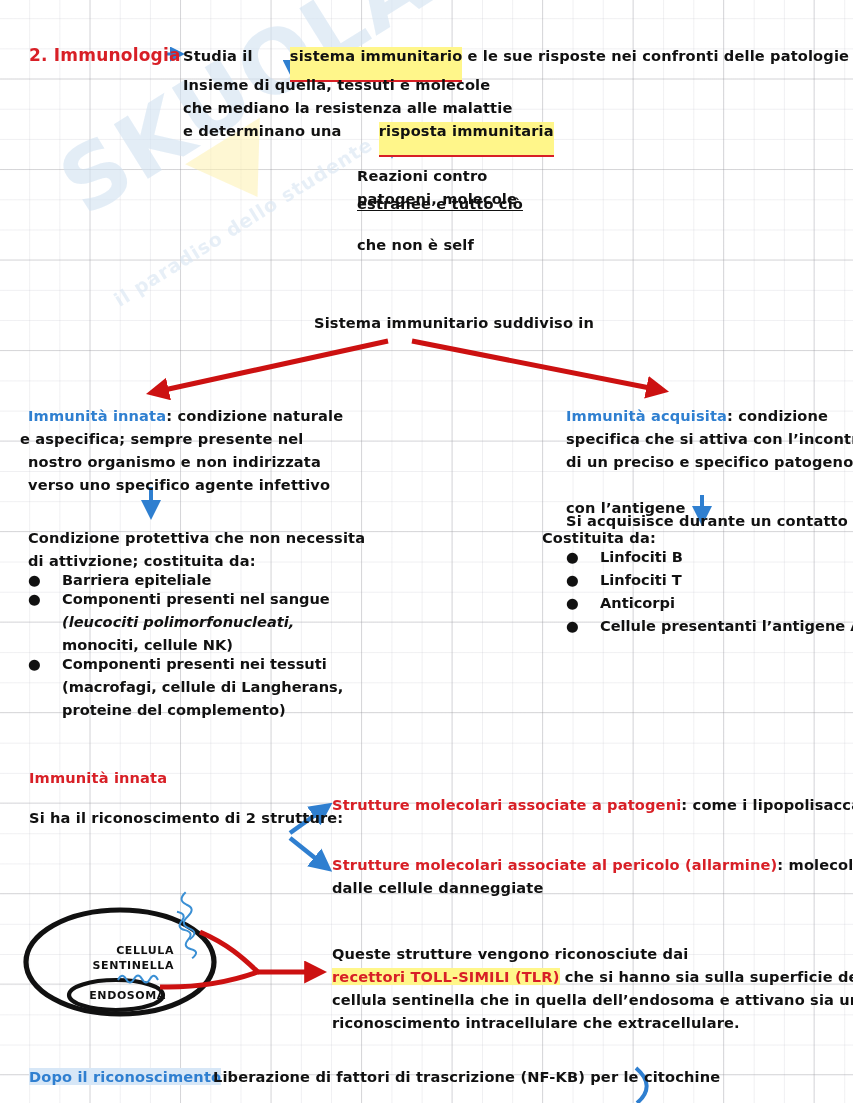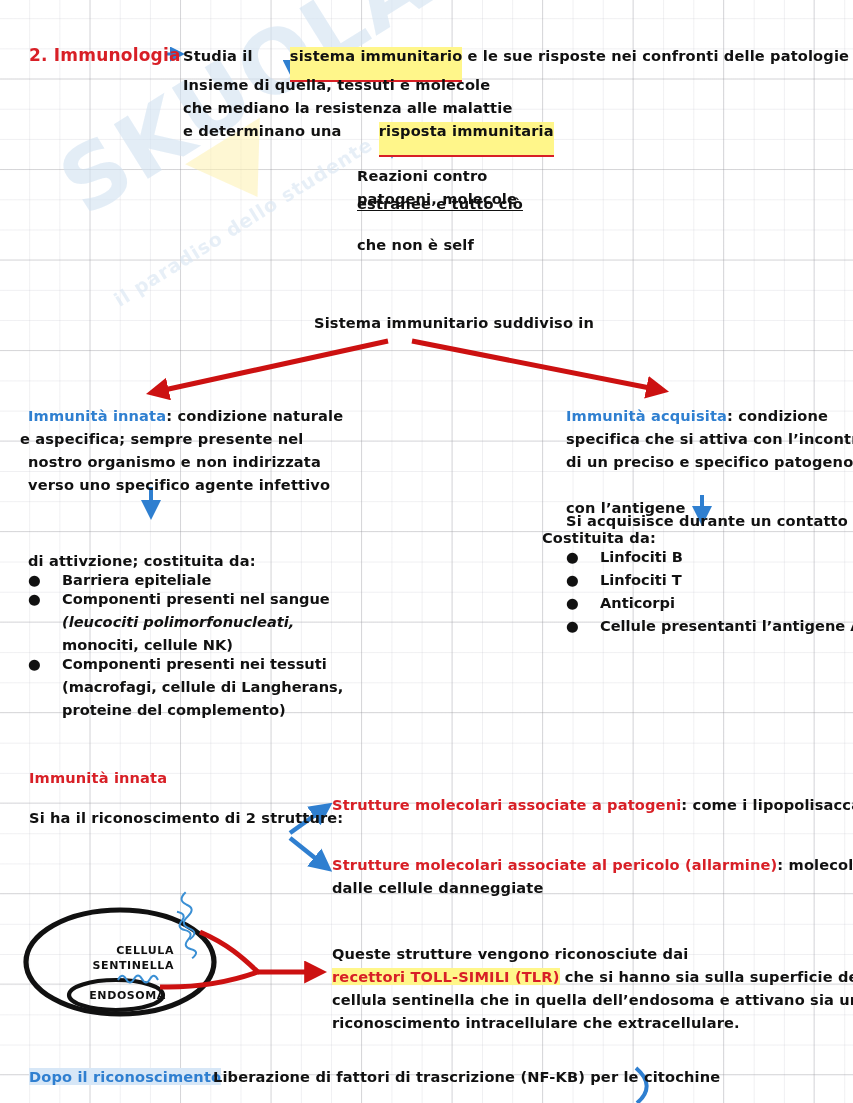--- a/index.html
+++ b/index.html
@@ -208,20 +208,21 @@
   <div class="t" style="left:357px; top:192px;text-decoration:underline;">estranee e tutto ciò</div>
   <div class="t" style="left:357px; top:233px;">che non è self</div>
 
   <div class="t" style="left:314px; top:311px;">Sistema immunitario suddiviso in</div>
 
   <div class="t" style="left:28px; top:404px;"><span class="blue">Immunità innata</span><span>: condizione naturale</span></div>
   <div class="t" style="left:20px; top:427px;">e aspecifica; sempre presente nel</div>
   <div class="t" style="left:28px; top:450px;">nostro organismo e non indirizzata</div>
   <div class="t" style="left:28px; top:473px;">verso uno specifico agente infettivo</div>
 
+  <div class="t" style="left:28px; top:526px;">Condizione protettiva che non necessita</div>
   <div class="t" style="left:28px; top:549px;">di attivzione; costituita da:</div>
 
   <div class="bul" style="left:28px; top:568px;"><span class="dot">●</span><span>Barriera epiteliale</span></div>
   <div class="bul" style="left:28px; top:587px;"><span class="dot">●</span><span>Componenti presenti nel sangue</span></div>
   <div class="bul" style="left:28px; top:610px;font-style:italic;"><span class="dot"> </span><span>(leucociti polimorfonucleati,</span></div>
   <div class="bul" style="left:28px; top:633px;"><span class="dot"> </span><span>monociti, cellule NK)</span></div>
   <div class="bul" style="left:28px; top:652px;"><span class="dot">●</span><span>Componenti presenti nei tessuti</span></div>
   <div class="bul" style="left:28px; top:675px;"><span class="dot"> </span><span>(macrofagi, cellule di Langherans,</span></div>
   <div class="bul" style="left:28px; top:698px;"><span class="dot"> </span><span>proteine del complemento)</span></div>
 

